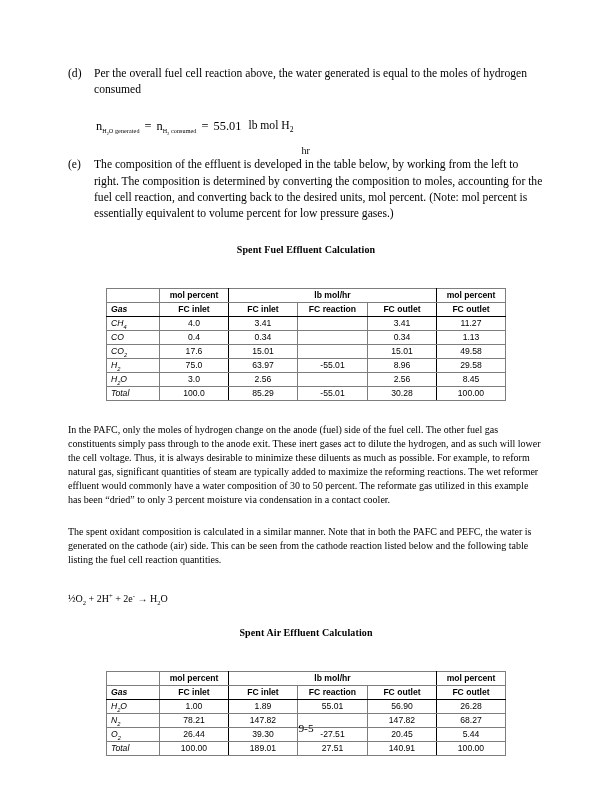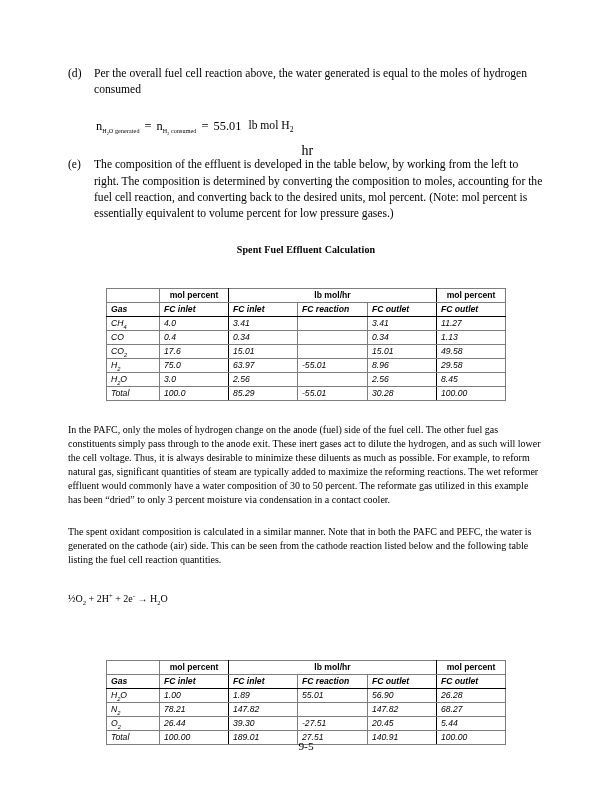--- a/index.html
+++ b/index.html
@@ -81,21 +81,21 @@
     font-size: 11.6px;
     padding: 0 4px 1px 4px;
     white-space: nowrap;
   }
   .frac .bar {
     width: 100%;
     height: 1px;
     background: #000;
   }
   .frac .den {
-    font-size: 14px;
+    font-size: 10px;
     padding: 1px 4px 0 4px;
     margin-top: 48px;
   }
   sub { font-size: 0.66em; line-height: 0; }
   sup { font-size: 0.66em; line-height: 0; }
 
   .para {
     font-size: 10px;
     line-height: 1.40;
     text-align: left;
@@ -134,34 +134,34 @@
     padding: 1px 4px 2px 4px;
     height: 13px;
     box-sizing: border-box;
     vertical-align: middle;
     font-weight: normal;
   }
   table.calc th { font-weight: bold; }
   .hdr1 td, .hdr1 th { font-weight: bold; text-align: center; }
   .hdr2 td, .hdr2 th { font-weight: bold; }
   .c-gas   { width: 53px; text-align: left; font-style: italic; }
-  .c-num   { text-align: left; font-style: italic; }
+  .c-num   { text-align: center; }
   .rowtot td { font-weight: bold; }
   
   .sep-l { border-left: 1.3px solid #000 !important; }
   .sep-r { border-right: 1.3px solid #000 !important; }
   .thickbot td, .thickbot th { border-bottom: 1.3px solid #000 !important; }
   .thicktop td, .thicktop th { border-top: 1.3px solid #000 !important; }
   .blank { border-color: #7d7d7d; }
 
   
   .footer {
     position: absolute;
     left: 0;
-    top: 740px;
+    top: 722px;
     width: 612px;
     text-align: center;
     font-size: 11.4px;
     font-family: "Liberation Serif", "DejaVu Serif", serif;
   }
 
   .sp-a { height: 14px; }
   .sp-b { height: 18px; }
   .sp-c { height: 22px; }
   .sp-d { height: 9px; }
@@ -297,20 +297,21 @@
     <div class="para">The spent oxidant composition is calculated in a similar manner.  Note that in both the PAFC and PEFC, the water is generated on the cathode (air) side.  This can be seen from the cathode reaction listed below and the following table listing the fuel cell reaction quantities.</div>
 
     <div class="sp-b"></div>
 
     <div class="cathode-eq">
       ½O<sub>2</sub> + 2H<sup>+</sup> + 2e<sup>-</sup> → H<sub>2</sub>O
     </div>
 
     <div class="sp-c"></div>
 
+    <div class="tbl-title">Spent Air Effluent Calculation</div>
 
     <div class="sp-d"></div>
 
     <div class="tblwrap">
       <table class="calc">
         <colgroup>
           <col style="width:53px">
             <col style="width:69px">
             <col style="width:69px">
             <col style="width:70px">

